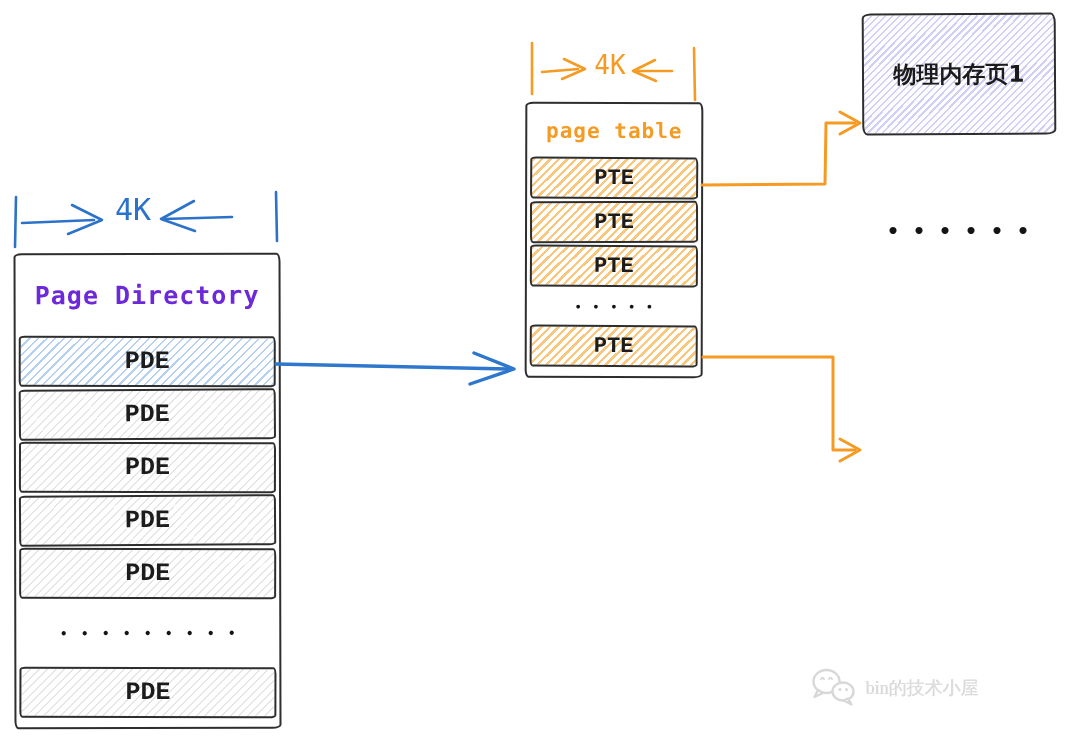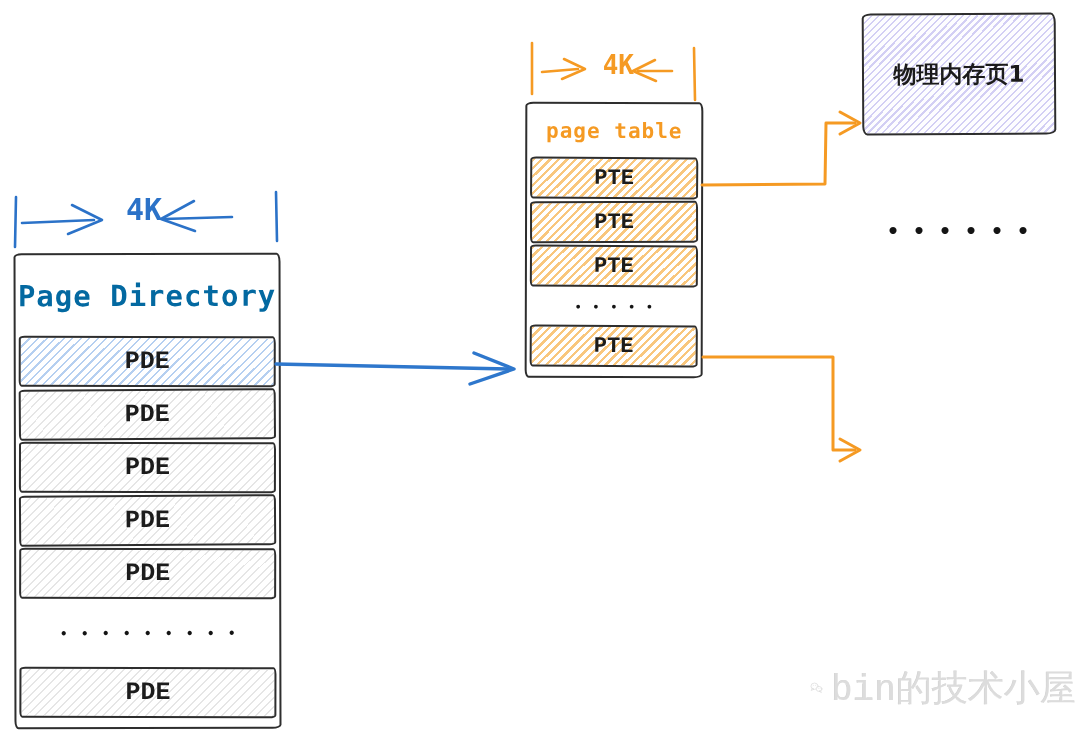--- a/index.html
+++ b/index.html
@@ -4,38 +4,38 @@
 <style>
   html,body { margin:0; padding:0; background:#ffffff; }
   #canvas {
     position:relative; width:1080px; height:740px; background:#ffffff;
     font-family:"DejaVu Sans Mono","Liberation Mono",monospace;
     overflow:hidden;
   }
   
   .measure { position:absolute; }
   .measure svg { position:absolute; left:0; top:0; }
-  .measure-label { position:absolute; font-weight:bold; text-align:right; }
+  .measure-label { position:absolute; font-weight:normal; text-align:center; }
   .measure-label.blue  { color:#2b72c8; font-size:30px; }
   .measure-label.orange{ color:#f59a23; font-size:26px; }
 
   
   .sbox {
     position:absolute; background:#fff; box-sizing:border-box;
     border:2.5px solid #2e2e2e;
     border-radius:8px 4px 9px 4px / 4px 9px 4px 8px;
   }
   #pd-box { left:14px;  top:253px; width:267px; height:476px; transform:rotate(-0.12deg); }
   #pt-box { left:525px; top:102px; width:178px; height:276px; transform:rotate(0.15deg); }
 
   .box-header {
     display:flex; align-items:center; justify-content:center;
     font-weight:bold; letter-spacing:1px;
   }
-  #pd-box .box-header { height:81px; font-size:29px; color:#0369a1; }
+  #pd-box .box-header { height:81px; font-size:25px; color:#6d28d9; }
   #pt-box .box-header { height:53px; font-size:21px; color:#f59a23; }
 
   .rows { padding:0 3px;font-family:Liberation Mono, monospace; }
   .row {
     position:relative; box-sizing:border-box; background:#fff;
     border:2px solid #2e2e2e;
     border-radius:6px 3px 7px 3px / 3px 7px 3px 6px;
     display:flex; align-items:center; justify-content:center;
     font-weight:bold; color:#1c1c1c;
   }
@@ -81,22 +81,22 @@
 
   
   #overlay { position:absolute; left:0; top:0; pointer-events:none; }
 
   
   #watermark {
     position:absolute; left:810px; top:662px; width:266px; height:52px;
     display:flex; align-items:center; gap:8px;
   }
   #watermark .wm-text {
-    font-family:Liberation Mono, monospace;
-    font-size:36px; color:#dcdcdc;
+    font-family:Liberation Serif, serif;
+    font-size:18px; color:#dcdcdc;
     text-shadow:1px 1px 0 #ffffff, -0.5px -0.5px 0 #cfcfcf;
     white-space:nowrap;
   }
 </style>
 </head>
 <body>
 
 <div id="canvas">
 
   <div class="measure" style="left:8px; top:190px; width:276px; height:62px;">

